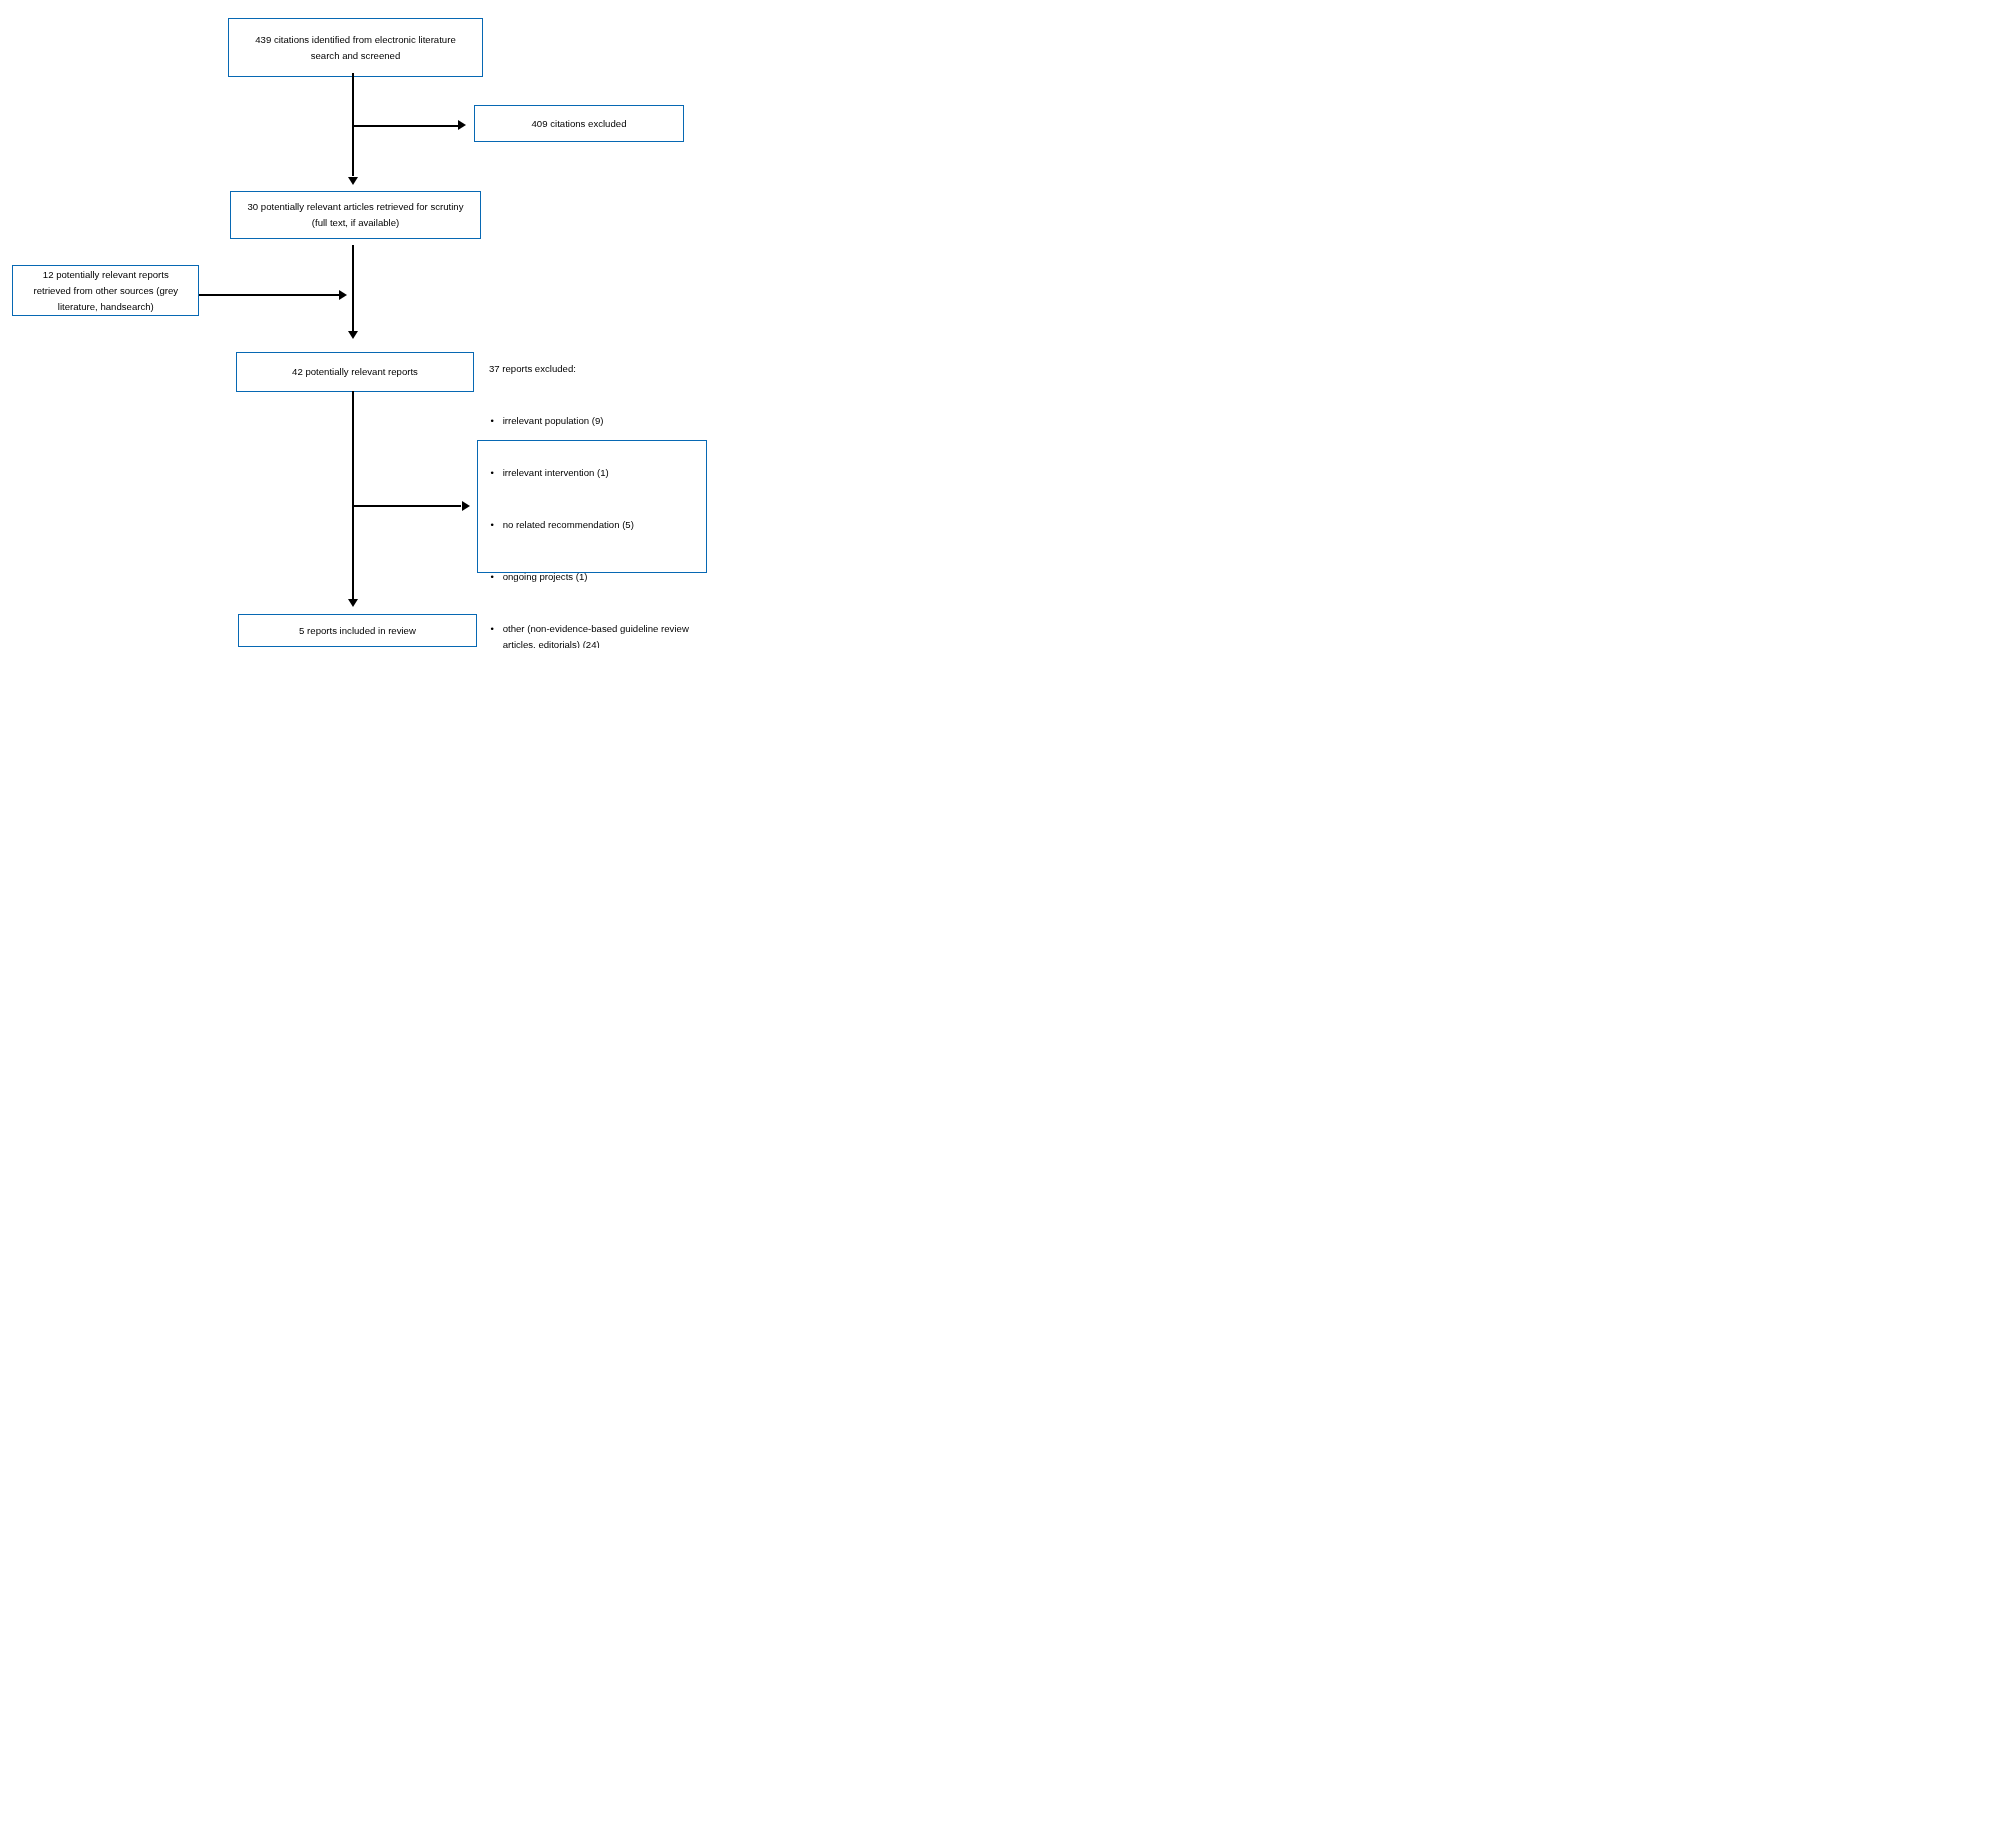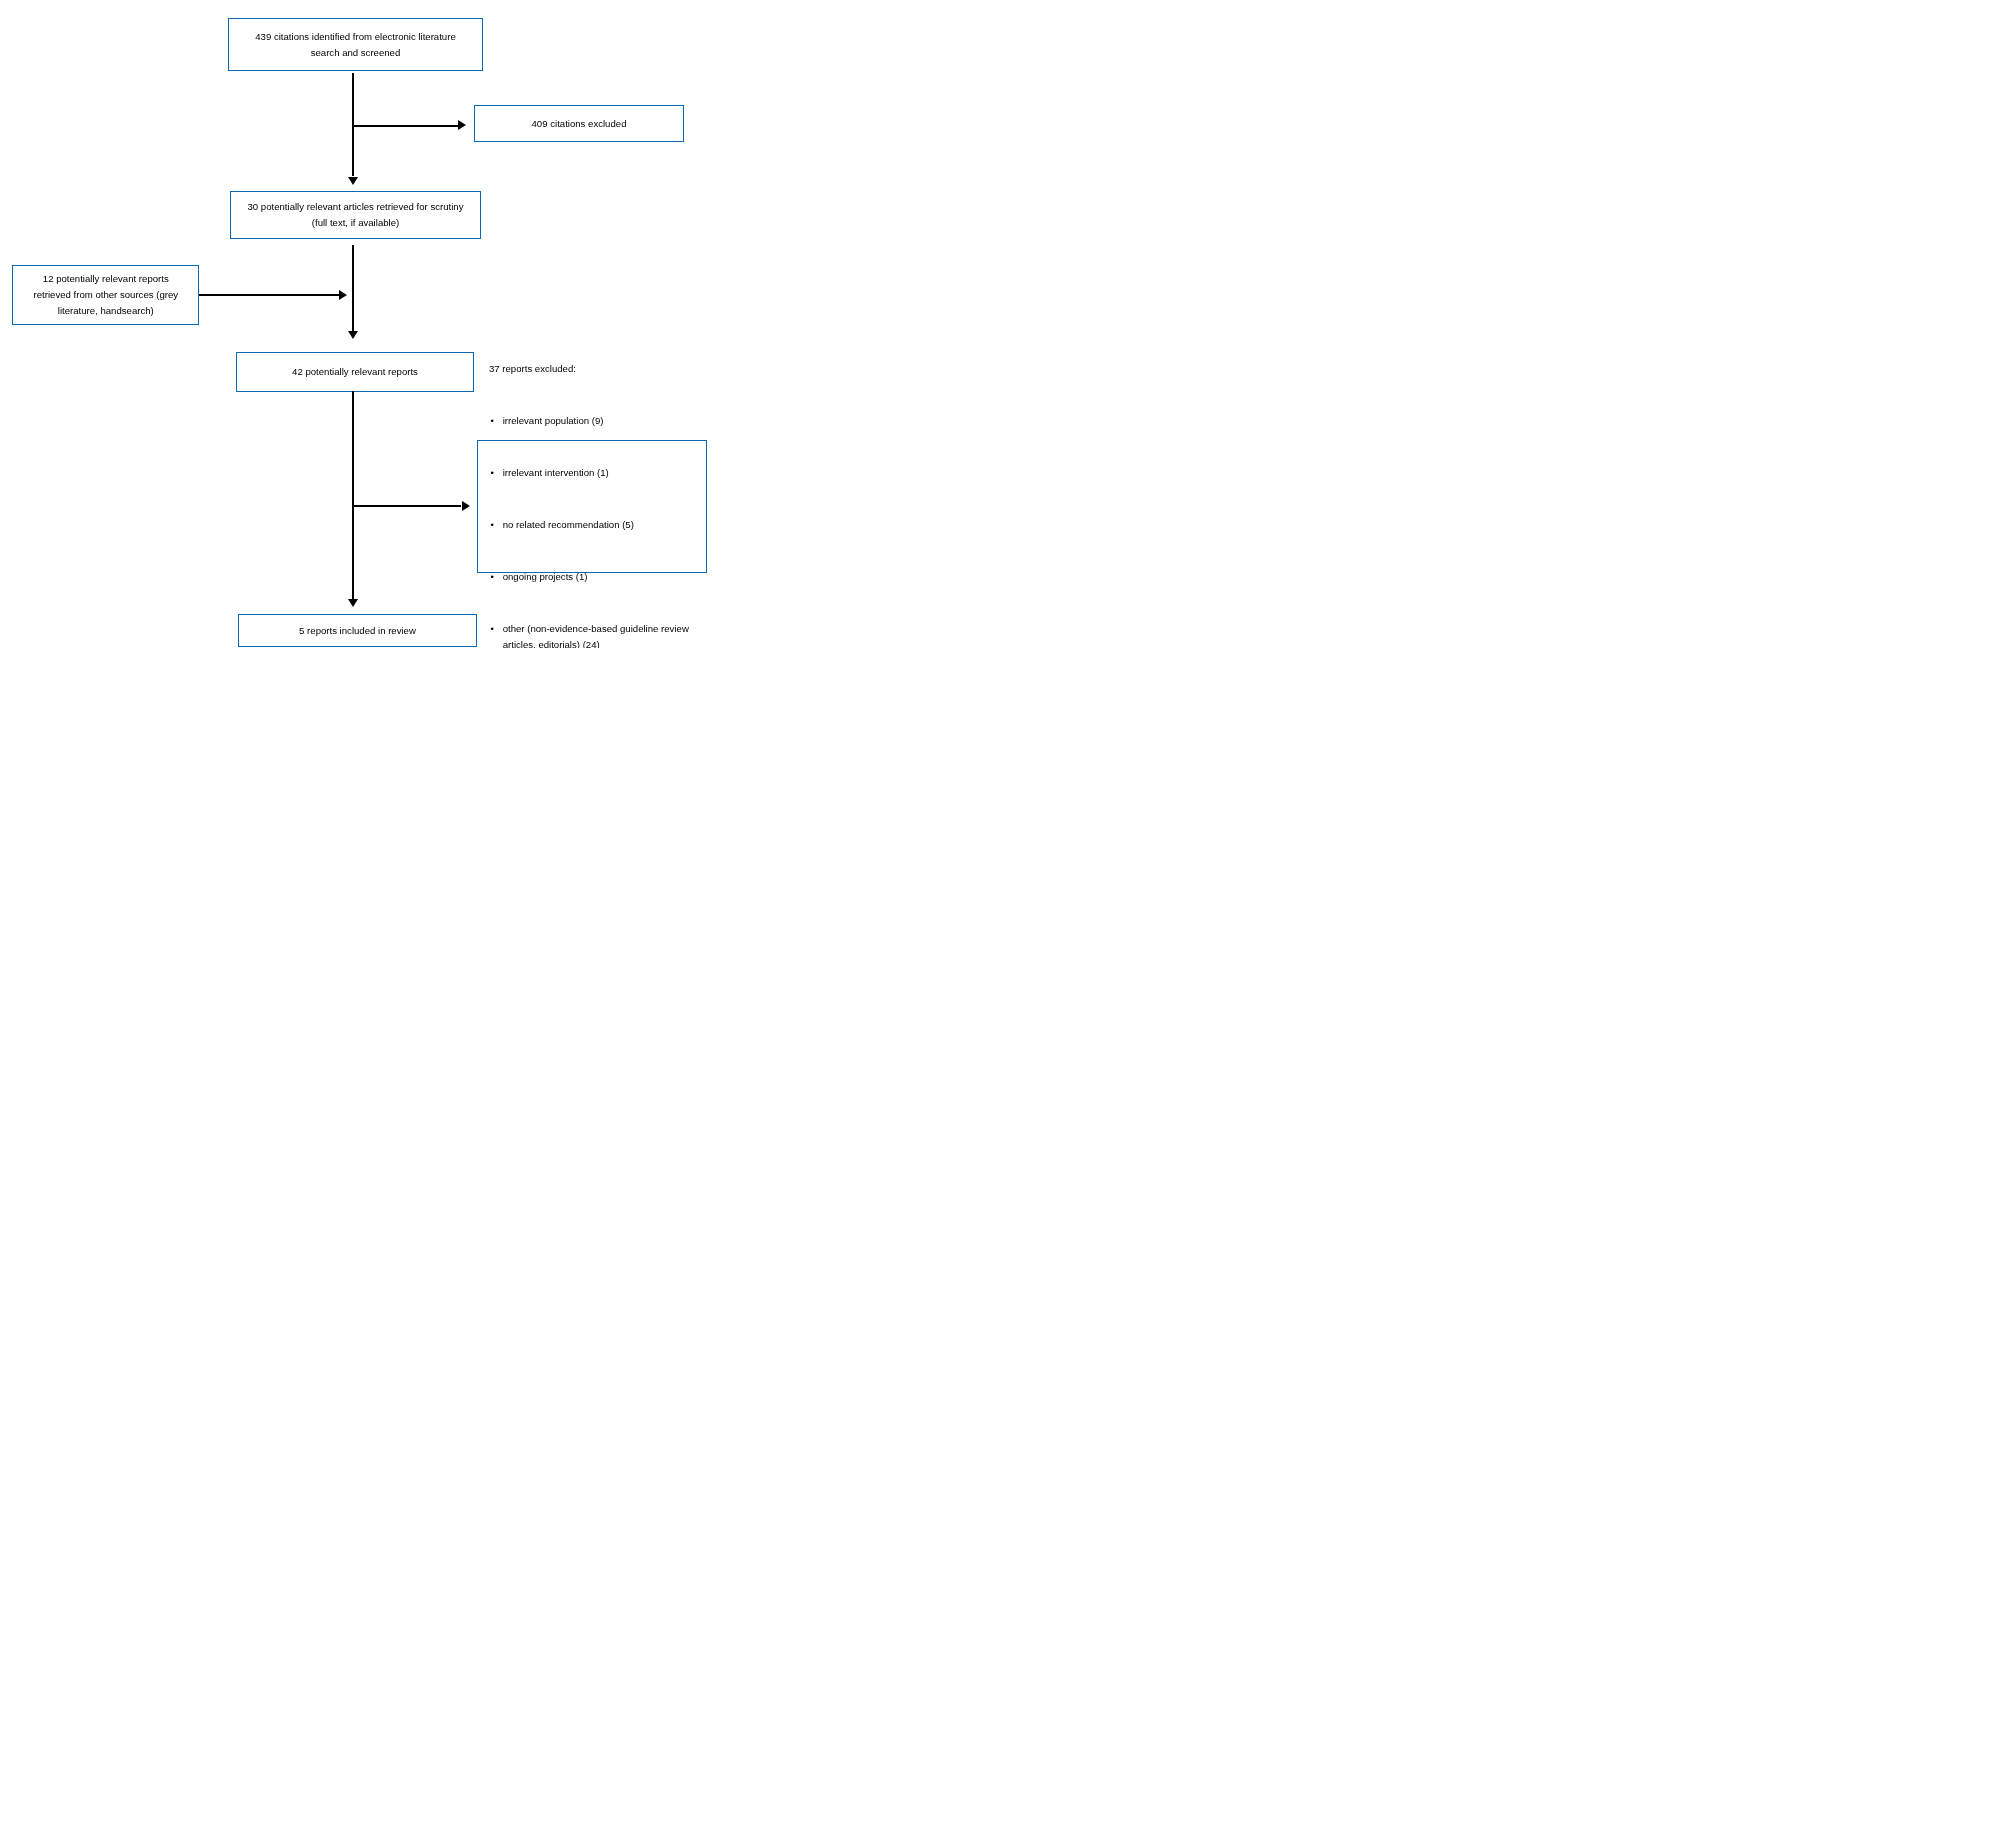--- a/index.html
+++ b/index.html
@@ -75,42 +75,42 @@
     border-top:5px solid transparent;
     border-bottom:5px solid transparent;
     border-left:8.7px solid var(--ink);
   }
 </style>
 </head>
 <body>
 
 <div class="canvas">
 
-  <div class="box" style="left:228px; top:18px; width:255px; height:53px;">
+  <div class="box" style="left:228px; top:18px; width:255px; height:59px;">
     <span>439 citations identified from electronic literature search and screened</span>
   </div>
 
   <div class="vline" style="left:352px; top:73px; height:103px;"></div>
   <div class="arrow-down" style="left:348px; top:177px;"></div>
 
   <div class="hline" style="left:352px; top:125px; width:106px;"></div>
   <div class="arrow-right" style="left:458px; top:120px;"></div>
 
   <div class="box" style="left:474px; top:105px; width:210px; height:37px;">
     <span>409 citations excluded</span>
   </div>
 
   <div class="box" style="left:230px; top:191px; width:251px; height:48px;">
     <span>30 potentially relevant articles retrieved for scrutiny (full text, if available)</span>
   </div>
 
   <div class="vline" style="left:352px; top:245px; height:86px;"></div>
   <div class="arrow-down" style="left:348px; top:331px;"></div>
 
-  <div class="box" style="left:12.3px; top:265px; width:187px; height:60px;justify-content:flex-end;">
+  <div class="box" style="left:12.3px; top:265px; width:187px; height:51px;justify-content:flex-end;">
     <span>12 potentially relevant reports retrieved from other sources (grey literature, handsearch)</span>
   </div>
 
   <div class="hline" style="left:199px; top:294px; width:140px;"></div>
   <div class="arrow-right" style="left:339px; top:290px;"></div>
 
   <div class="box" style="left:236px; top:352px; width:238px; height:40px;">
     <span>42 potentially relevant reports</span>
   </div>
 

